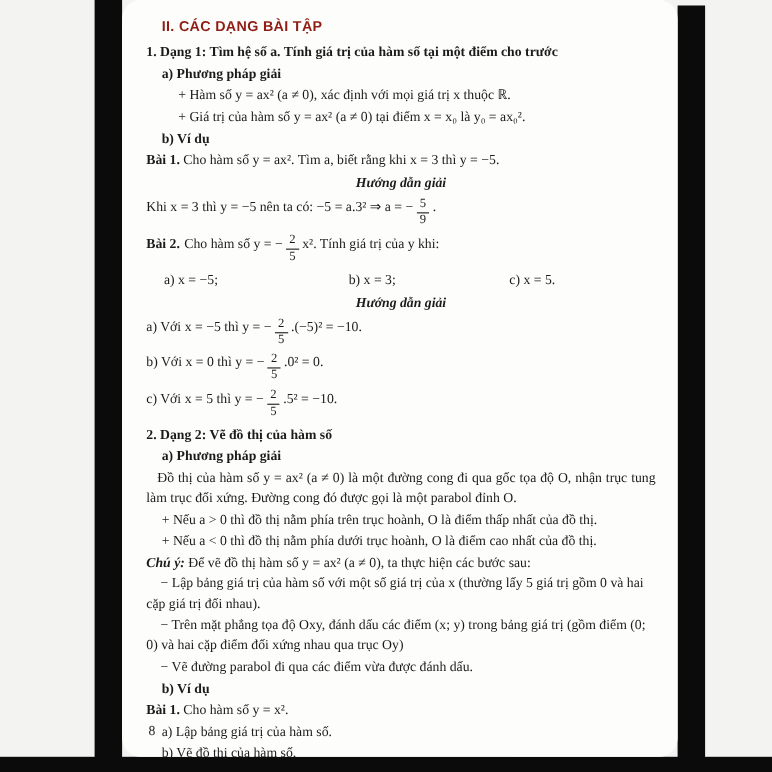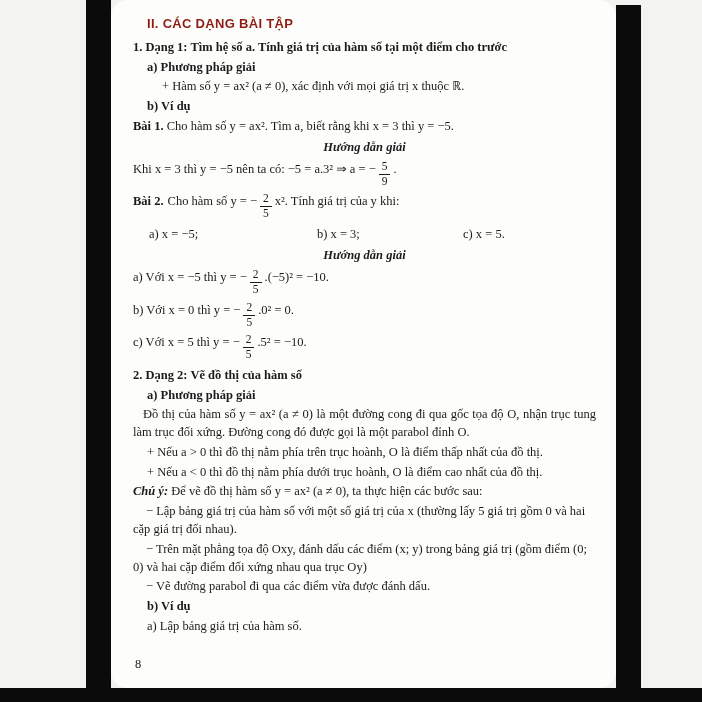--- a/index.html
+++ b/index.html
@@ -57,20 +57,21 @@
 <div class="edge" id="edge-right"></div>
 <div class="edge" id="edge-bottom"></div>
 
 <div id="page">
 
   <div class="h-main">II. CÁC DẠNG BÀI TẬP</div>
 
   <p class="b">1. Dạng 1: Tìm hệ số a. Tính giá trị của hàm số tại một điểm cho trước</p>
   <p class="b in1">a) Phương pháp giải</p>
   <p class="in2">+ Hàm số y = ax² (a ≠ 0), xác định với mọi giá trị x thuộc ℝ.</p>
+  <p class="in2">+ Giá trị của hàm số y = ax² (a ≠ 0) tại điểm x = x₀ là y₀ = ax₀².</p>
   <p class="b in1">b) Ví dụ</p>
 
   <p><b>Bài 1.</b><span> Cho hàm số y = ax². Tìm a, biết rằng khi x = 3 thì y = −5.</span></p>
 
   <p class="sol-head">Hướng dẫn giải</p>
 
   <p class="frac-line in1">
     <span>Khi x = 3 thì y = −5 nên ta có: −5 = a.3² ⇒ a = −</span>
     <span class="frac">
         <span class="num">5</span>
@@ -131,17 +132,19 @@
   <p class="in1">+ Nếu a &lt; 0 thì đồ thị nằm phía dưới trục hoành, O là điểm cao nhất của đồ thị.</p>
 
   <p><span class="note-label">Chú ý:</span><span> Để vẽ đồ thị hàm số y = ax² (a ≠ 0), ta thực hiện các bước sau:</span></p>
 
   <p class="ti">− Lập bảng giá trị của hàm số với một số giá trị của x (thường lấy 5 giá trị gồm 0 và hai cặp giá trị đối nhau).</p>
   <p class="ti">− Trên mặt phẳng tọa độ Oxy, đánh dấu các điểm (x; y) trong bảng giá trị (gồm điểm (0; 0) và hai cặp điểm đối xứng nhau qua trục Oy)</p>
   <p class="ti">− Vẽ đường parabol đi qua các điểm vừa được đánh dấu.</p>
 
   <p class="b in1">b) Ví dụ</p>
 
+  <p><b>Bài 1.</b><span> Cho hàm số y = x².</span></p>
 
   <p class="in1">a) Lập bảng giá trị của hàm số.</p>
+  <p class="in1">b) Vẽ đồ thị của hàm số.</p>
 
   <div class="page-num">8</div>
 </div>
 
 </body></html>

